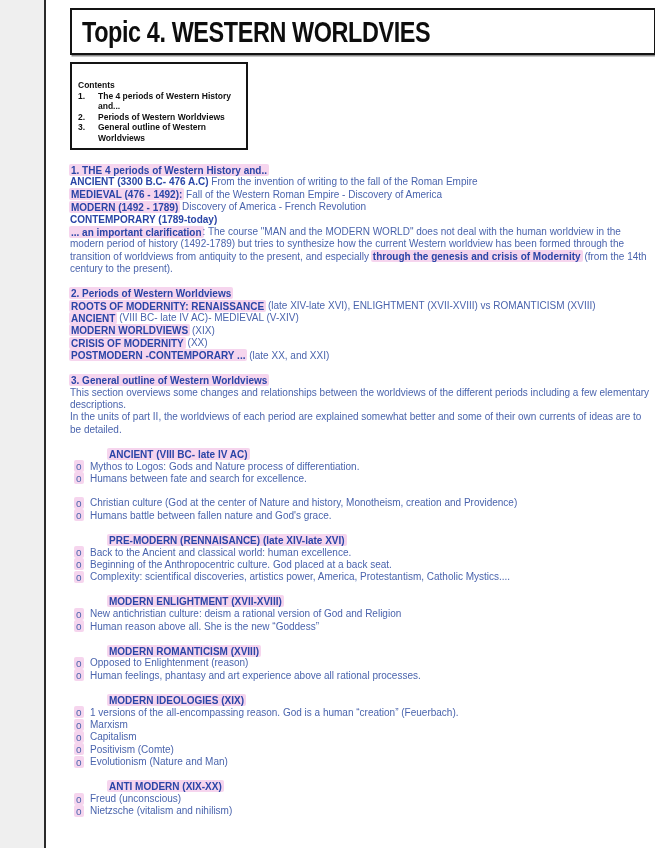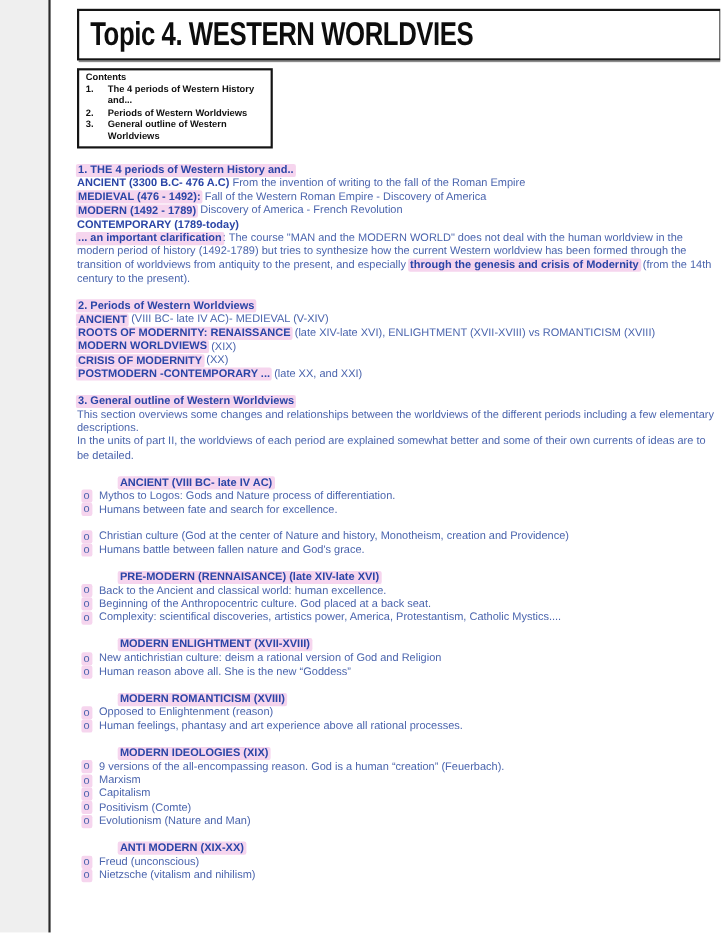--- a/index.html
+++ b/index.html
@@ -18,21 +18,21 @@
     box-shadow:1.5px 1.5px 0 rgba(0,0,0,0.45);
   }
   .title-text {
     font-size:30px; font-weight:bold; color:var(--title);
     transform:scaleX(0.78); transform-origin:left center;
     white-space:nowrap; letter-spacing:-0.5px;
   }
 
   .contents-box {
     box-sizing:border-box; margin-top:7px; width:178px;
-    border:2px solid var(--border); background:#fff; padding:1px 6px 5px 6px;
+    border:2px solid var(--border); background:#fff; padding:16px 6px 5px 6px;
   }
   .contents-heading { font-size:8.5px; font-weight:bold; color:#101010; line-height:10.5px; }
   .contents-item { display:flex; font-size:8.5px; font-weight:bold; color:#101010; line-height:10.5px; }
   .contents-num { flex:0 0 20px; }
   .contents-label { flex:1; }
 
   .doc-body { margin-top:14px; font-size:10px; line-height:12.4px; color:var(--reg); width:582px; }
   .block { margin-bottom:12px; }
   .text-line { min-height:12.4px; }
   .b { font-weight:bold; color:var(--bold);margin-top:43px; }
@@ -78,22 +78,22 @@
         <div class="block">
           <div class="text-line"><span class="b hl">1. THE 4 periods of Western History and..</span></div>
           <div class="text-line"><span class="b">ANCIENT (3300 B.C- 476 A.C)</span><span> From the invention of writing to the fall of the Roman Empire</span></div>
           <div class="text-line"><span class="b hl">MEDIEVAL (476 - 1492):</span><span> Fall of the Western Roman Empire - Discovery of America</span></div>
           <div class="text-line"><span class="b hl">MODERN (1492 - 1789)</span><span> Discovery of America - French Revolution</span></div>
           <div class="text-line"><span class="b">CONTEMPORARY (1789-today)</span></div>
           <div class="text-line"><span class="b hl">... an important clarification</span><span>: The course "MAN and the MODERN WORLD" does not deal with the human worldview in the modern period of history (1492-1789) but tries to synthesize how the current Western worldview has been formed through the transition of worldviews from antiquity to the present, and especially </span><span class="b hl">through the genesis and crisis of Modernity</span><span> (from the 14th century to the present).</span></div>
         </div>
         <div class="block">
           <div class="text-line"><span class="b hl">2. Periods of Western Worldviews</span></div>
+          <div class="text-line"><span class="b hl">ROOTS OF MODERNITY: RENAISSANCE</span><span> (late XIV-late XVI), ENLIGHTMENT (XVII-XVIII) vs ROMANTICISM (XVIII)</span></div>
           <div class="text-line"><span class="b hl">ANCIENT</span><span> (VIII BC- late IV AC)- MEDIEVAL (V-XIV)</span></div>
-          <div class="text-line"><span class="b hl">ROOTS OF MODERNITY: RENAISSANCE</span><span> (late XIV-late XVI), ENLIGHTMENT (XVII-XVIII) vs ROMANTICISM (XVIII)</span></div>
           <div class="text-line"><span class="b hl">MODERN WORLDVIEWS</span><span> (XIX)</span></div>
           <div class="text-line"><span class="b hl">CRISIS OF MODERNITY</span><span> (XX)</span></div>
           <div class="text-line"><span class="b hl">POSTMODERN -CONTEMPORARY ...</span><span> (late XX, and XXI)</span></div>
         </div>
         <div class="block">
           <div class="text-line"><span class="b hl">3. General outline of Western Worldviews</span></div>
           <div class="text-line"><span>This section overviews some changes and relationships between the worldviews of the different periods including a few elementary descriptions.</span></div>
           <div class="text-line"><span>In the units of part II, the worldviews of each period are explained somewhat better and some of their own currents of ideas are to be detailed.</span></div>
         </div>
         <div class="block">
@@ -151,21 +151,21 @@
           </div>
           <div class="bullet-row">
             <span class="bullet-marker-cell"><span class="hl">o</span></span>
             <span class="bullet-text">Human feelings, phantasy and art experience above all rational processes.</span>
           </div>
         </div>
         <div class="block">
           <div class="subsection-header"><span class="b hl">MODERN IDEOLOGIES (XIX)</span></div>
           <div class="bullet-row">
             <span class="bullet-marker-cell"><span class="hl">o</span></span>
-            <span class="bullet-text">9 versions of the all-encompassing reason. God is a human “creation” (Feuerbach).</span>
+            <span class="bullet-text">1 versions of the all-encompassing reason. God is a human “creation” (Feuerbach).</span>
           </div>
           <div class="bullet-row">
             <span class="bullet-marker-cell"><span class="hl">o</span></span>
             <span class="bullet-text">Marxism</span>
           </div>
           <div class="bullet-row">
             <span class="bullet-marker-cell"><span class="hl">o</span></span>
             <span class="bullet-text">Capitalism</span>
           </div>
           <div class="bullet-row">

